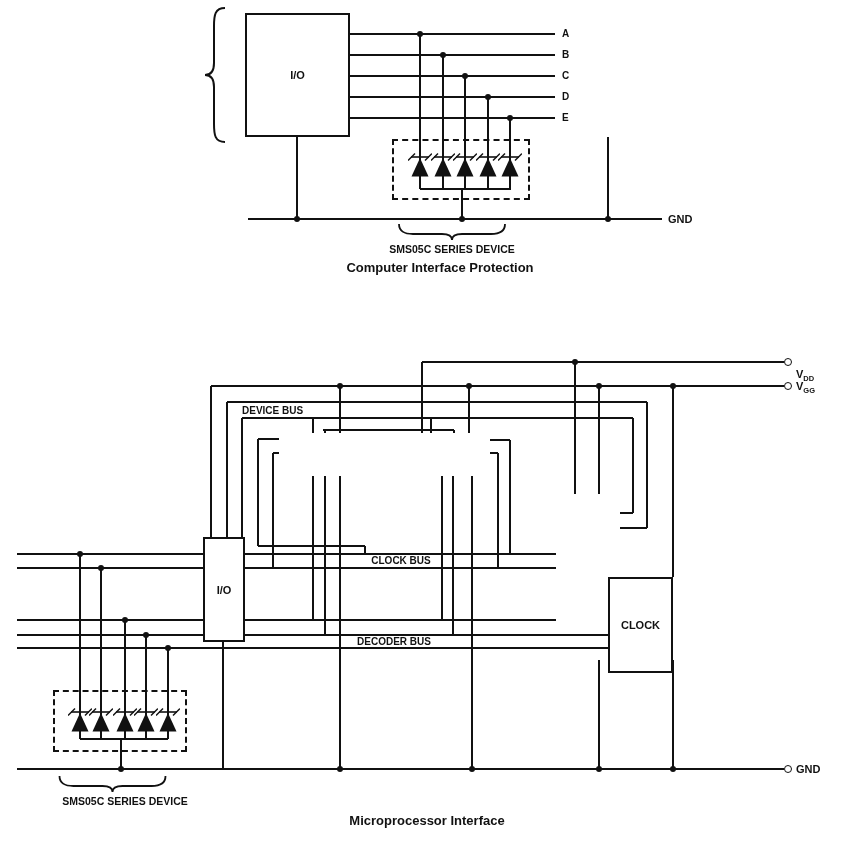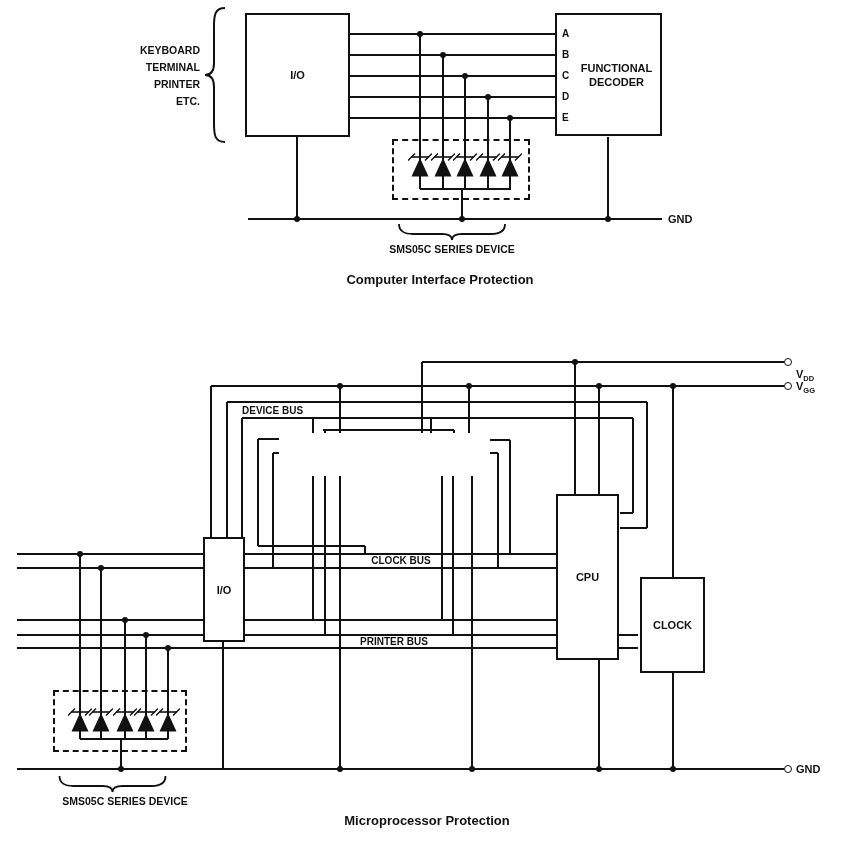--- a/index.html
+++ b/index.html
@@ -79,54 +79,42 @@
         <div class="dot" style="left: 417px; top: 31px;"></div>
         <div class="dot" style="left: 440px; top: 52px;"></div>
         <div class="dot" style="left: 462px; top: 73px;"></div>
         <div class="dot" style="left: 485px; top: 94px;"></div>
         <div class="dot" style="left: 507px; top: 115px;"></div>
         <div class="dot" style="left: 294px; top: 216px;"></div>
         <div class="dot" style="left: 459px; top: 216px;"></div>
         <div class="dot" style="left: 605px; top: 216px;"></div>
       </div>
 
-    <div class="bracetxt" style="top:42px">
-      <div>KEYBOARD</div>
-      <div>TERMINAL</div>
-      <div>PRINTER</div>
-      <div>ETC.</div>
-    </div>
     <svg class="dsvg" style="left:202px;top:5px" width="24" height="140" viewBox="0 0 24 140">
       <path d="M23,3 C13,3 12,10 12,21 L12,58 C12,66 9,70 3,70 C9,70 12,74 12,82 L12,119 C12,130 13,137 23,137" fill="none" stroke="#111" stroke-width="2"></path>
     </svg>
 
     <div class="blk" style="left:245px;top:13px;width:105px;height:124px">
       <span>I/O</span>
-    </div>
-    <div class="blk" style="left:555px;top:13px;width:107px;height:123px">
-      <span style="padding-left:16px">
-        <span style="display:block">FUNCTIONAL</span>
-        <span style="display:block">DECODER</span>
-      </span>
     </div>
     <span class="pin" style="top:29px">A</span>
     <span class="pin" style="top:50px">B</span>
     <span class="pin" style="top:71px">C</span>
     <span class="pin" style="top:92px">D</span>
     <span class="pin" style="top:113px">E</span>
 
     <div class="dashed" style="left:392px;top:139px;width:138px;height:61px"></div>
 
     <span class="termlbl" style="left:668px;top:212px">GND</span>
 
     <svg class="dsvg" style="left:397px;top:223px" width="110" height="18" viewBox="0 0 110 18">
       <path d="M2,1 C2,8 7,11 16,11 L45,11 C51,11 55,13 55,17 C55,13 59,11 65,11 L94,11 C103,11 108,8 108,1" fill="none" stroke="#111" stroke-width="1.8"></path>
     </svg>
     <span class="lbl ctr" style="left:452px;top:244px;font-size:10.5px">SMS05C SERIES DEVICE</span>
-    <span class="caption ctr" style="left:440px;top:272px">Computer Interface Protection</span>
+    <span class="caption ctr" style="left:440px;top:260px">Computer Interface Protection</span>
   </div>
 
   <div class="layer">
     <div class="layer" id="wires-bot">
         <div class="wire" style="left: 422px; top: 361.25px; width: 362px; height: 1.5px;"></div>
         <div class="wire" style="left: 211px; top: 385.25px; width: 573px; height: 1.5px;"></div>
         <div class="wire" style="left: 227px; top: 401.25px; width: 420px; height: 1.5px;"></div>
         <div class="wire" style="left: 242px; top: 417.25px; width: 391px; height: 1.5px;"></div>
         <div class="wire" style="left: 323px; top: 429.25px; width: 131px; height: 1.5px;"></div>
         <div class="wire" style="left: 620px; top: 512.25px; width: 13px; height: 1.5px;"></div>
@@ -221,39 +209,36 @@
         <div class="dot" style="left: 118px; top: 766px;"></div>
         <div class="dot" style="left: 337px; top: 766px;"></div>
         <div class="dot" style="left: 469px; top: 766px;"></div>
         <div class="dot" style="left: 596px; top: 766px;"></div>
         <div class="dot" style="left: 670px; top: 766px;"></div>
       </div>
 
     <div class="blk" style="left:203px;top:537px;width:42px;height:105px">
       <span>I/O</span>
     </div>
-    <div class="blk" style="left:556px;top:494px;width:63px;height:166px">
-      <span>CPU</span>
-    </div>
-    <div class="blk" style="left:640px;top:577px;width:65px;height:96px">
+    <div class="blk" style="left:608px;top:577px;width:65px;height:96px">
       <span>CLOCK</span>
     </div>
 
     <span class="lbl" style="left:242px;top:405px">DEVICE BUS</span>
     <span class="lbl ctr" style="left:401px;top:555px">CLOCK BUS</span>
-    <span class="lbl ctr" style="left:394px;top:636px">PRINTER BUS</span>
+    <span class="lbl ctr" style="left:394px;top:636px">DECODER BUS</span>
 
     <div class="term" style="left:784px;top:358px"></div>
     <div class="term" style="left:784px;top:382px"></div>
     <div class="term" style="left:784px;top:765px"></div>
     <span class="termlbl" style="left:796px;top:367px"><span>V</span><sub>DD</sub></span>
     <span class="termlbl" style="left:796px;top:379px"><span>V</span><sub>GG</sub></span>
     <span class="termlbl" style="left:796px;top:762px">GND</span>
 
     <div class="dashed" style="left:53px;top:690px;width:134px;height:62px"></div>
 
     <svg class="dsvg" style="left:57px;top:775px" width="111" height="18" viewBox="0 0 110 18">
       <path d="M2,1 C2,8 7,11 16,11 L45,11 C51,11 55,13 55,17 C55,13 59,11 65,11 L94,11 C103,11 108,8 108,1" fill="none" stroke="#111" stroke-width="1.8"></path>
     </svg>
     <span class="lbl ctr" style="left:125px;top:796px;font-size:10.5px">SMS05C SERIES DEVICE</span>
-    <span class="caption ctr" style="left:427px;top:813px">Microprocessor Protection</span>
+    <span class="caption ctr" style="left:427px;top:813px">Microprocessor Interface</span>
   </div>
 </div>
 
 </body></html>

